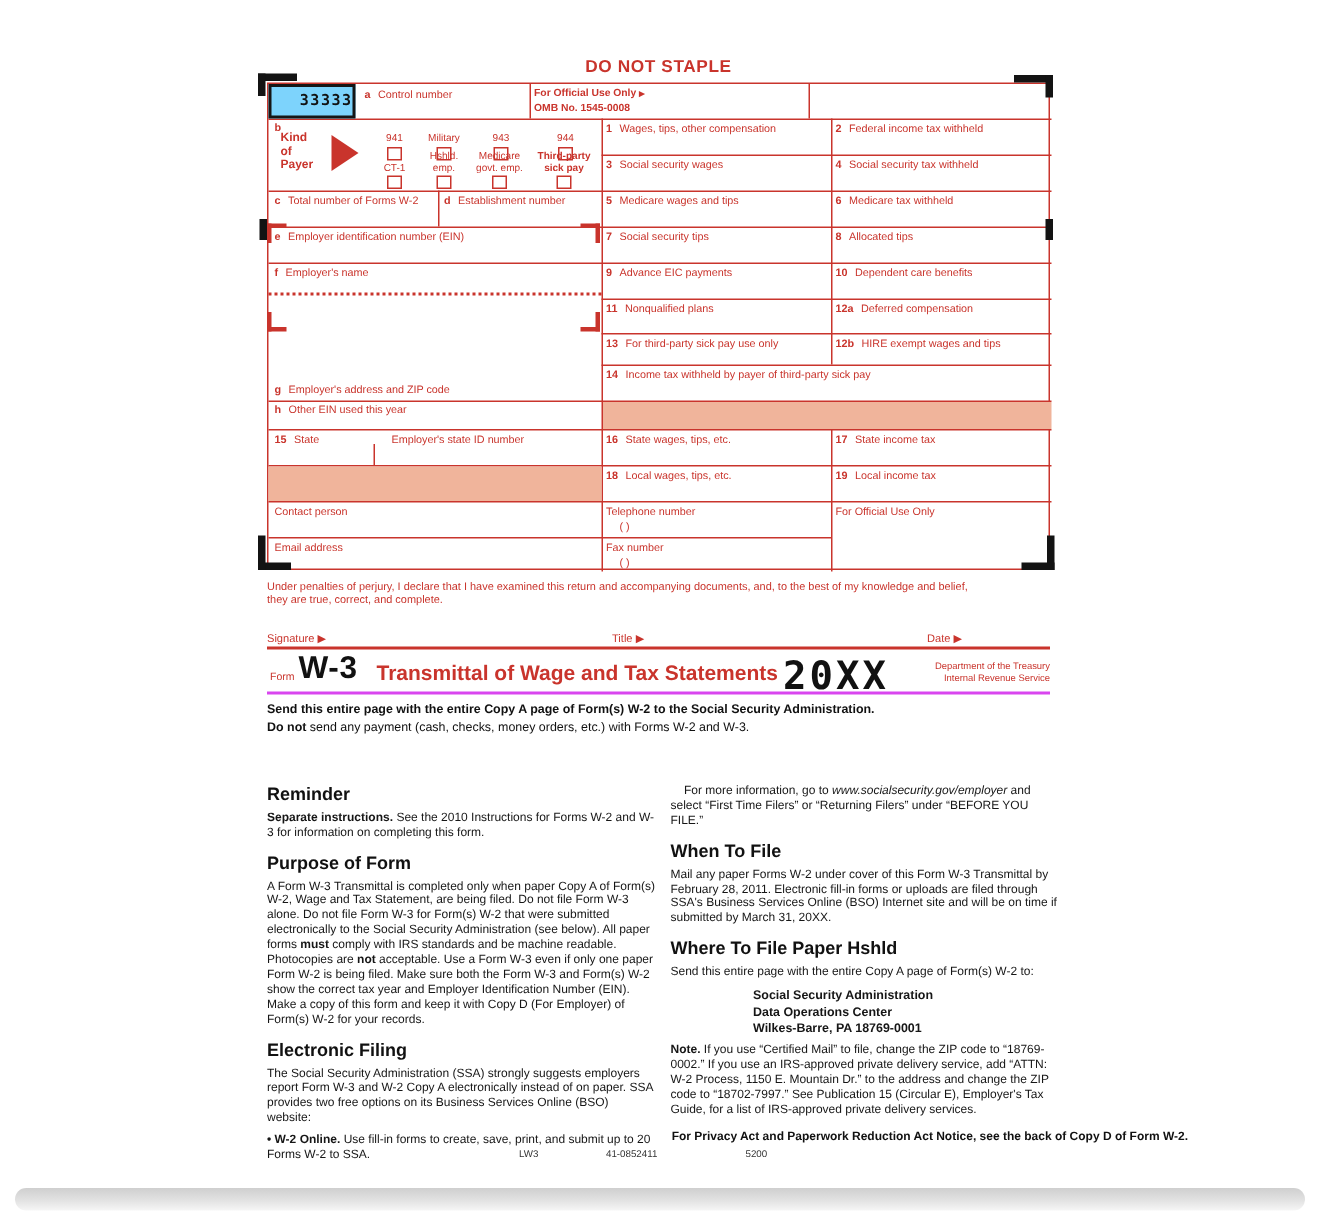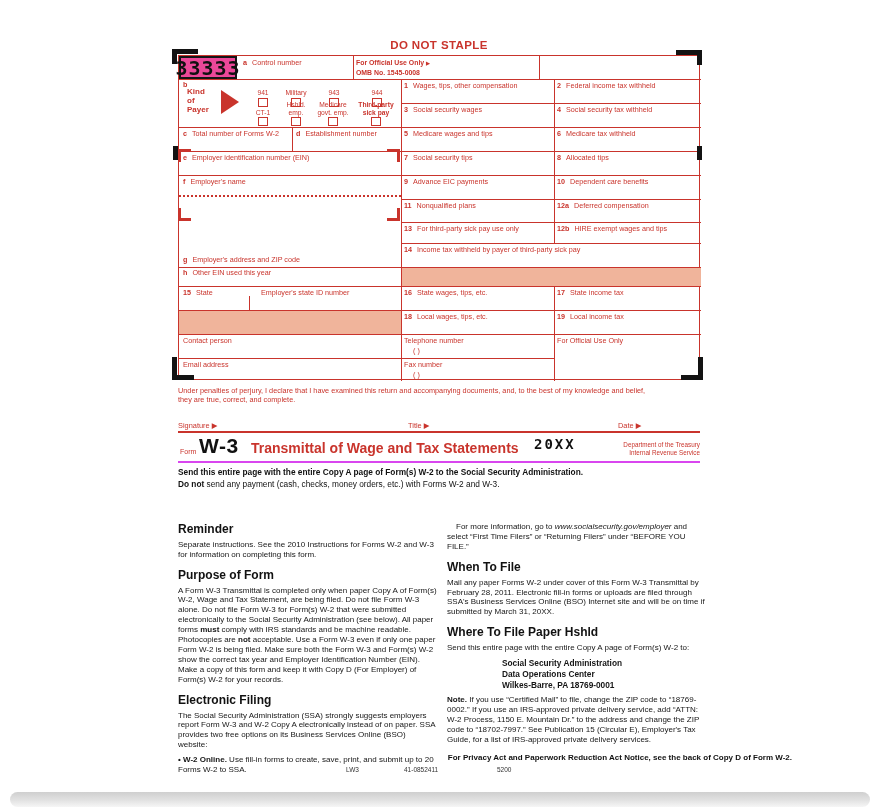--- a/index.html
+++ b/index.html
@@ -11,39 +11,39 @@
   .red { color:#C9342C; }
   #staple { left:178px; top:39px; width:522px; text-align:center; font-size:11.5px; font-weight:bold; letter-spacing:.4px; color:#C9342C; }
   
   #formbox { left:178px; top:55px; width:522px; height:325px; border:1.5px solid #C9342C; }
   .lnh { position:absolute; height:1px; background:#C9342C; }
   .lnv { position:absolute; width:1px; background:#C9342C; }
   .dot { position:absolute; height:0; border-top:2px dotted #C9342C; }
   .pink { position:absolute; background:#F0B49B; }
   .fl { position:absolute; font-size:7.2px; color:#C9342C; line-height:1.15; white-space:nowrap; }
   .fl b { margin-right:5px; }
-  #ctrlbox { left:0px; top:0px; width:58px; height:23px; border:2px solid #151515; background:#ec4899;
-             display:flex; align-items:center; justify-content:center;
-             font-family:"DejaVu Sans Mono", monospace; font-weight:bold; font-size:20px; letter-spacing:1px; color:#111; }
+  #ctrlbox { left:0px; top:0px; width:58px; height:23px; border:2px solid #151515; background:#7dd3fc;
+             display:flex; align-items:center; justify-content:flex-end;
+             font-family:"DejaVu Sans Mono", monospace; font-weight:bold; font-size:10px; letter-spacing:1px; color:#111; }
   #officialcell { left:177px; top:2px; font-size:6.9px; font-weight:bold; color:#C9342C; line-height:1.4; }
   .cbi { position:absolute; text-align:center; font-size:6.7px; color:#C9342C; line-height:1.1; white-space:pre-line; }
   .cbi2 { display:flex; flex-direction:column; justify-content:flex-end; align-items:center; }
   .cbx { width:10px; height:9px; border:1px solid #C9342C; margin:1px auto 0; background:#fff; }
   .cbi.bld { font-weight:bold; }
   #koptri { left:42px; top:34px; width:0; height:0; border-left:18px solid #C9342C; border-top:12px solid transparent; border-bottom:12px solid transparent; }
   #kop { left:8px; top:31px; font-size:8px; font-weight:bold; color:#C9342C; white-space:pre-line; line-height:1.15; }
   .rbr { position:absolute; width:13px; height:13px; }
   .blk { position:absolute; }
   
   .sigl { position:absolute; font-size:7.4px; color:#C9342C; }
   #titleblock { left:178px; top:436px; width:522px; height:27px; border-bottom:2px solid #d946ef; }
   #tb-form { left:2px; top:12px; font-size:7px; color:#C9342C; }
   #tb-num { left:21px; top:-2px; font-size:21px; font-weight:bold; color:#111; letter-spacing:.5px; }
   #tb-title { left:73px; top:4px; font-size:14px; font-weight:bold; color:#C9342C; }
-  #tb-year { left:356px; top:0px; font-size:14px; font-weight:bold; color:#111; font-family:"DejaVu Sans Mono", monospace; letter-spacing:2px; }
+  #tb-year { left:344px; top:0px; font-size:26px; font-weight:bold; color:#111; font-family:"DejaVu Sans Mono", monospace; letter-spacing:2px; }
   #tb-dept { right:0px; top:5px; text-align:right; font-size:6.3px; color:#C9342C; line-height:1.3; }
   .sendln { position:absolute; left:178px; font-size:8.3px; color:#111; }
   
   .col { position:absolute; width:259px; font-size:8px; line-height:1.24; color:#161616;margin-top:29px; }
   .col h3 { font-size:12px; color:#111; margin:8px 0 3px; }
   .col h3.first { margin-top:0; }
   .col p { margin:0 0 5px; }
   .col p.indent { text-indent:9px; }
   .addr { margin-left:55px !important; font-weight:bold; font-size:8.3px; line-height:1.3; }
   #footer1 { left:88px; top:753px; width:704px; text-align:right; font-size:8px; font-weight:bold; color:#111; }
@@ -188,21 +188,21 @@
       <div>Department of the Treasury</div>
       <div>Internal Revenue Service</div>
     </div>
   </div>
 
   <div class="sendln" style="top:467px;font-weight:bold">Send this entire page with the entire Copy A page of Form(s) W-2 to the Social Security Administration.</div>
   <div class="sendln" style="top:479px"><span style="font-weight: bold;">Do not</span><span> send any payment (cash, checks, money orders, etc.) with Forms W-2 and W-3.</span></div>
 
   <div class="col" style="left:178px;top:493px">
     <h3 class="first">Reminder</h3>
-    <p><span style="font-weight: normal;">Separate instructions.</span><span> See the 2010 Instructions for Forms W-2 and W-3 for information on completing this form.</span></p>
+    <p><span style="font-weight: bold;">Separate instructions.</span><span> See the 2010 Instructions for Forms W-2 and W-3 for information on completing this form.</span></p>
     <h3>Purpose of Form</h3>
     <p><span>A Form W-3 Transmittal is completed only when paper Copy A of Form(s) W-2, Wage and Tax Statement, are being filed. Do not file Form W-3 alone. Do not file Form W-3 for Form(s) W-2 that were submitted electronically to the Social Security Administration (see below). All paper forms </span><span style="font-weight: bold;">must</span><span> comply with IRS standards and be machine readable. Photocopies are </span><span style="font-weight: bold;">not</span><span> acceptable. Use a Form W-3 even if only one paper Form W-2 is being filed. Make sure both the Form W-3 and Form(s) W-2 show the correct tax year and Employer Identification Number (EIN). Make a copy of this form and keep it with Copy D (For Employer) of Form(s) W-2 for your records.</span></p>
     <h3>Electronic Filing</h3>
     <p>The Social Security Administration (SSA) strongly suggests employers report Form W-3 and W-2 Copy A electronically instead of on paper. SSA provides two free options on its Business Services Online (BSO) website:</p>
     <p><span style="font-weight: bold;">• W-2 Online.</span><span> Use fill-in forms to create, save, print, and submit up to 20 Forms W-2 to SSA.</span></p>
   </div>
 
   <div class="col" style="left:447px;top:493px">
     <p class="indent"><span>For more information, go to </span><span style="font-style: italic;">www.socialsecurity.gov/employer</span><span> and select “First Time Filers” or “Returning Filers” under “BEFORE YOU FILE.”</span></p>
     <h3>When To File</h3>

